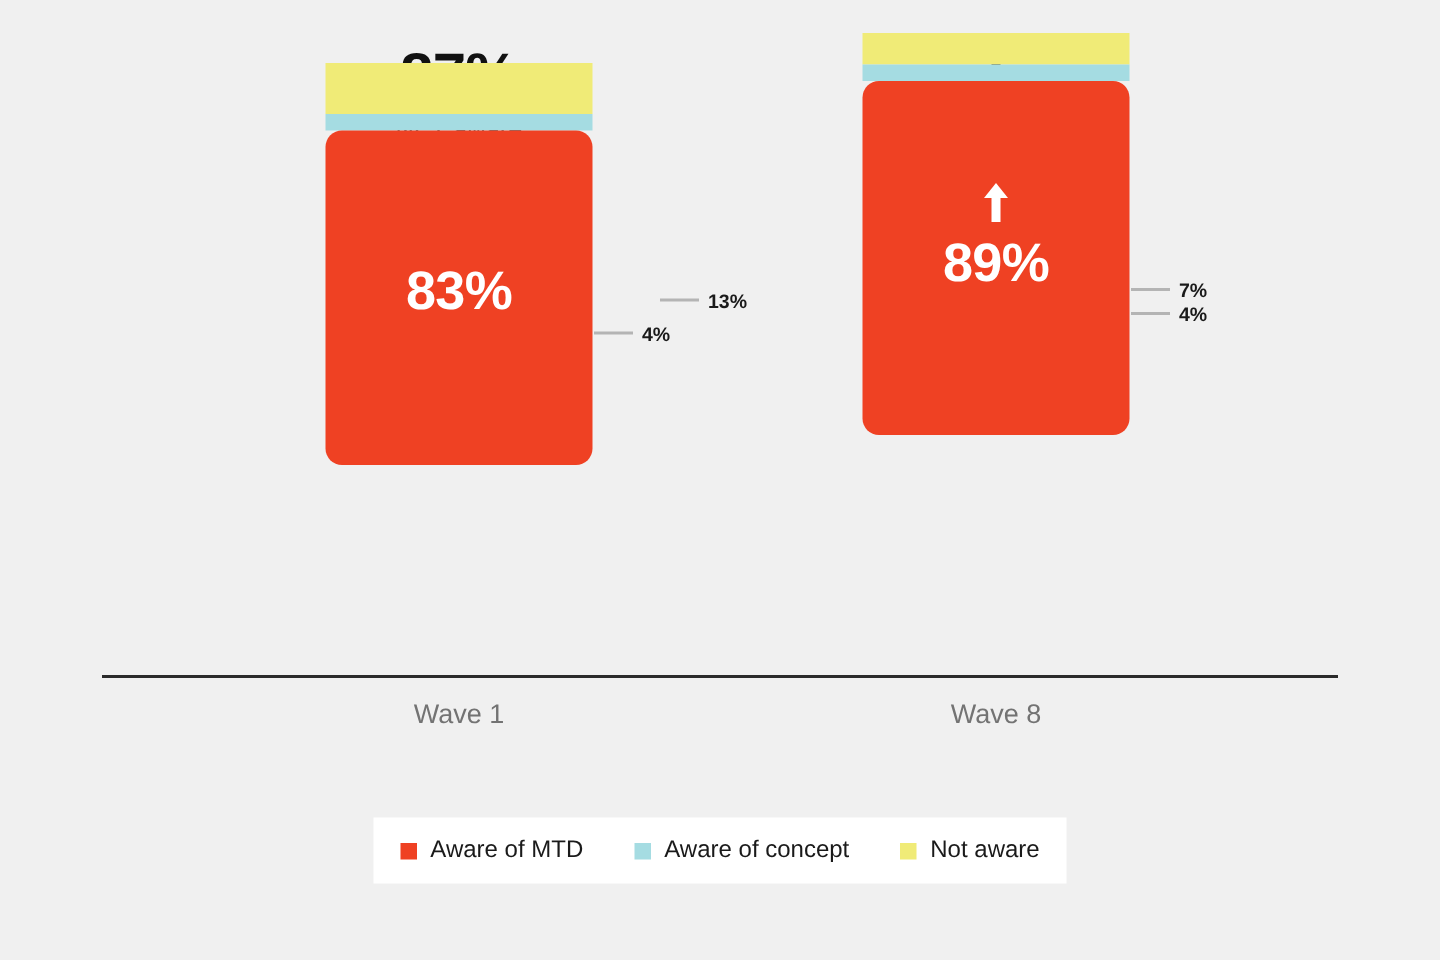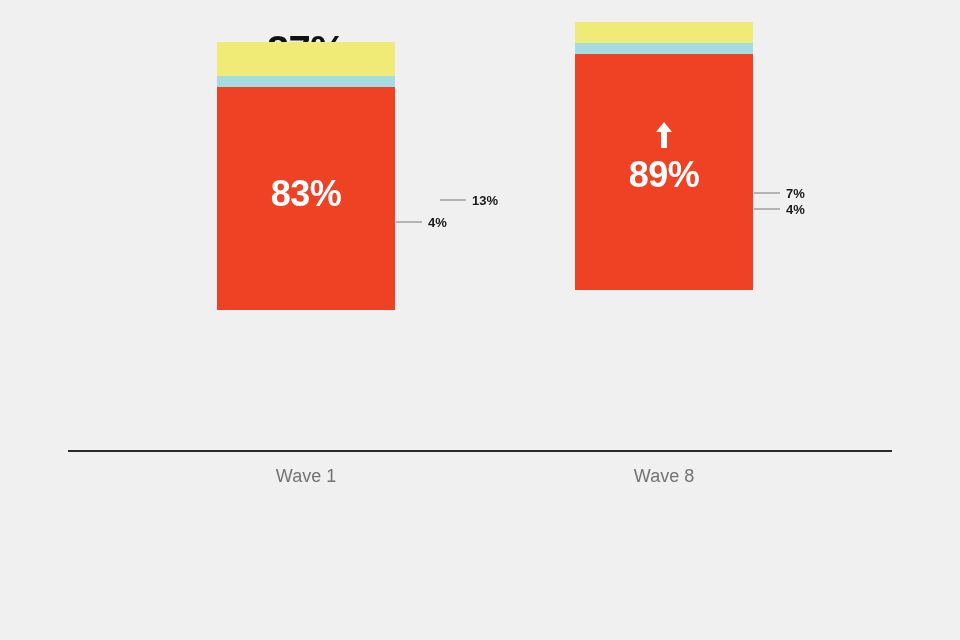--- a/index.html
+++ b/index.html
@@ -103,20 +103,21 @@
     bottom: 190px;
   }
   .seg {
     width: 178px;
     position: absolute;
     left: 0;
   }
   .seg-red {
     background: #ef4123;
     bottom: 0;
+    border-radius: 11px;
   }
   .seg-blue {
     background: #a5dce2;
   }
   .seg-yellow {
     background: #f0eb77;
   }
 
   
   .in-bar {
@@ -288,14 +289,28 @@
     <span class="leader"></span>
     <span class="callout-text">7%</span>
   </div>
   <div class="callout" style="left: 754px; top: 201px;">
     <span class="leader"></span>
     <span class="callout-text">4%</span>
   </div>
 
   <div class="axis-line"></div>
 
+  <div class="legend">
+    <div class="legend-item">
+      <span class="legend-swatch" style="background:#ef4123;"></span>
+      <span class="legend-text">Aware of MTD</span>
+    </div>
+    <div class="legend-item">
+      <span class="legend-swatch" style="background:#a5dce2;"></span>
+      <span class="legend-text">Aware of concept</span>
+    </div>
+    <div class="legend-item">
+      <span class="legend-swatch" style="background:#f0eb77;"></span>
+      <span class="legend-text">Not aware</span>
+    </div>
+  </div>
 
 </div>
 
 </body></html>

